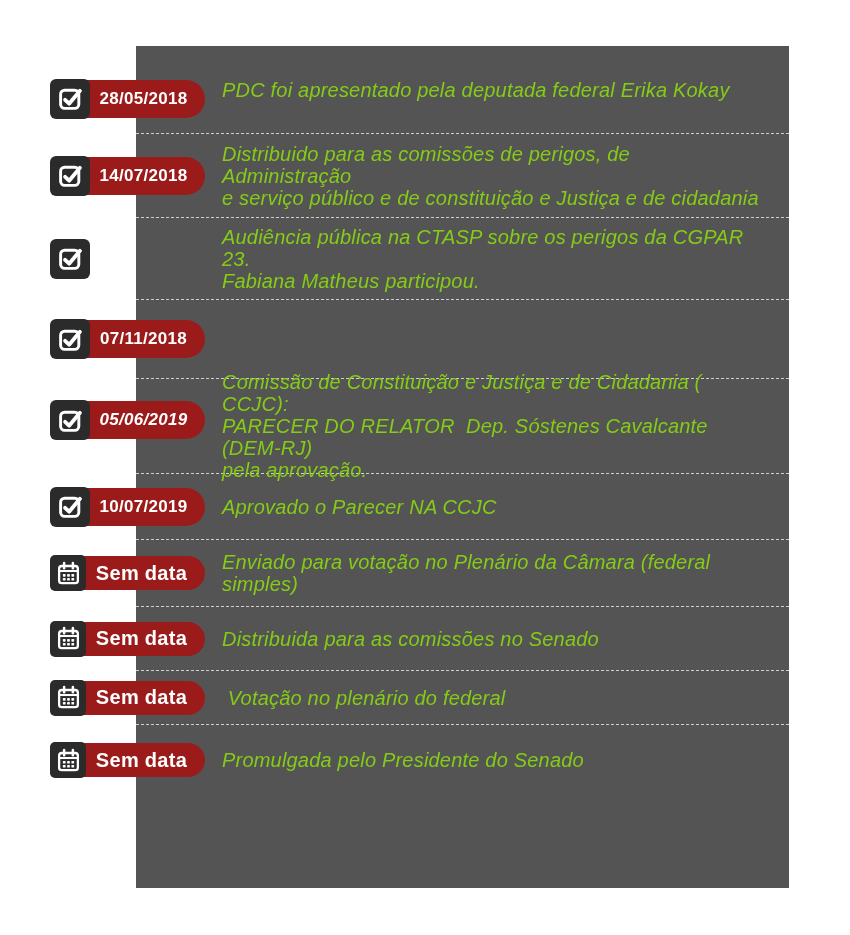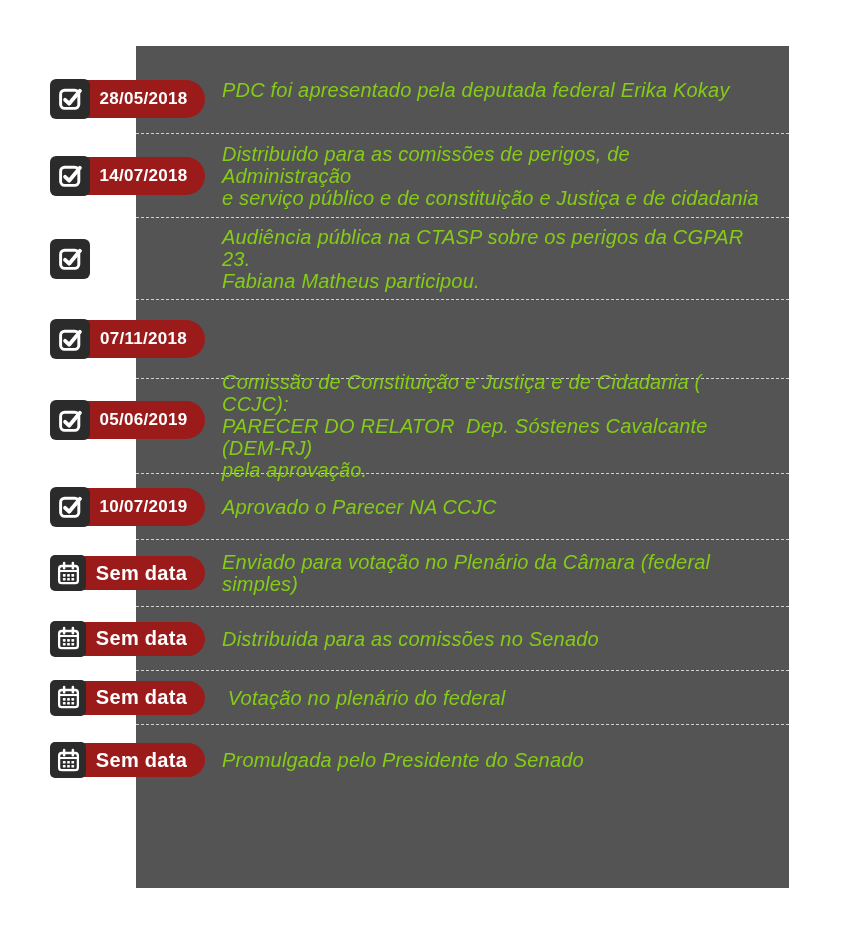--- a/index.html
+++ b/index.html
@@ -69,21 +69,21 @@
   }
   
   .row.dated .icon-box { width: 40px; height: 40px; border-radius: 6px; }
   .row.dated .pill { width: 123px; height: 38px; border-radius: 0 19px 19px 0; font-size: 17px; }
   
   .row.nodate .icon-box { width: 36px; height: 36px; border-radius: 5px; }
   .row.nodate .pill { width: 127px; height: 34px; border-radius: 0 17px 17px 0; font-size: 20px; }
   
   .row--r1 { }
   .row--r1 .badge { top: calc(50% + 9px); }
-  .row--r6 .badge { top: calc(50% - 6px); }
+  .row--r6 .badge { top: calc(50% - 6px); font-style: italic; }
   .row--r11 { padding-bottom: 12px; }
   .row--r11 .badge { top: calc(50% - 6px); }
   .icon-box svg { display: block; }
 </style>
 </head>
 <body>
 
 <div class="canvas">
   <div class="panel">
 

